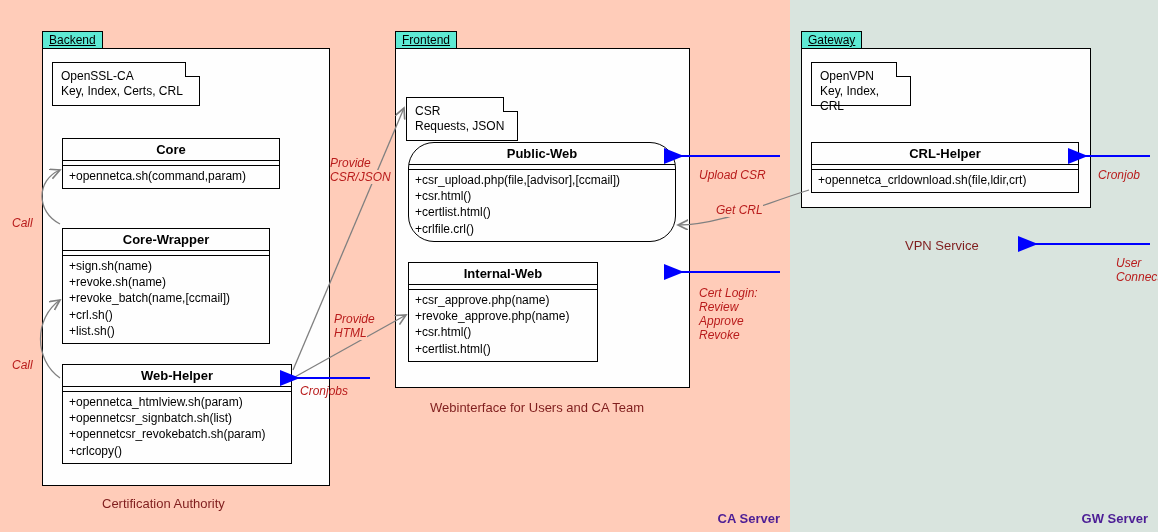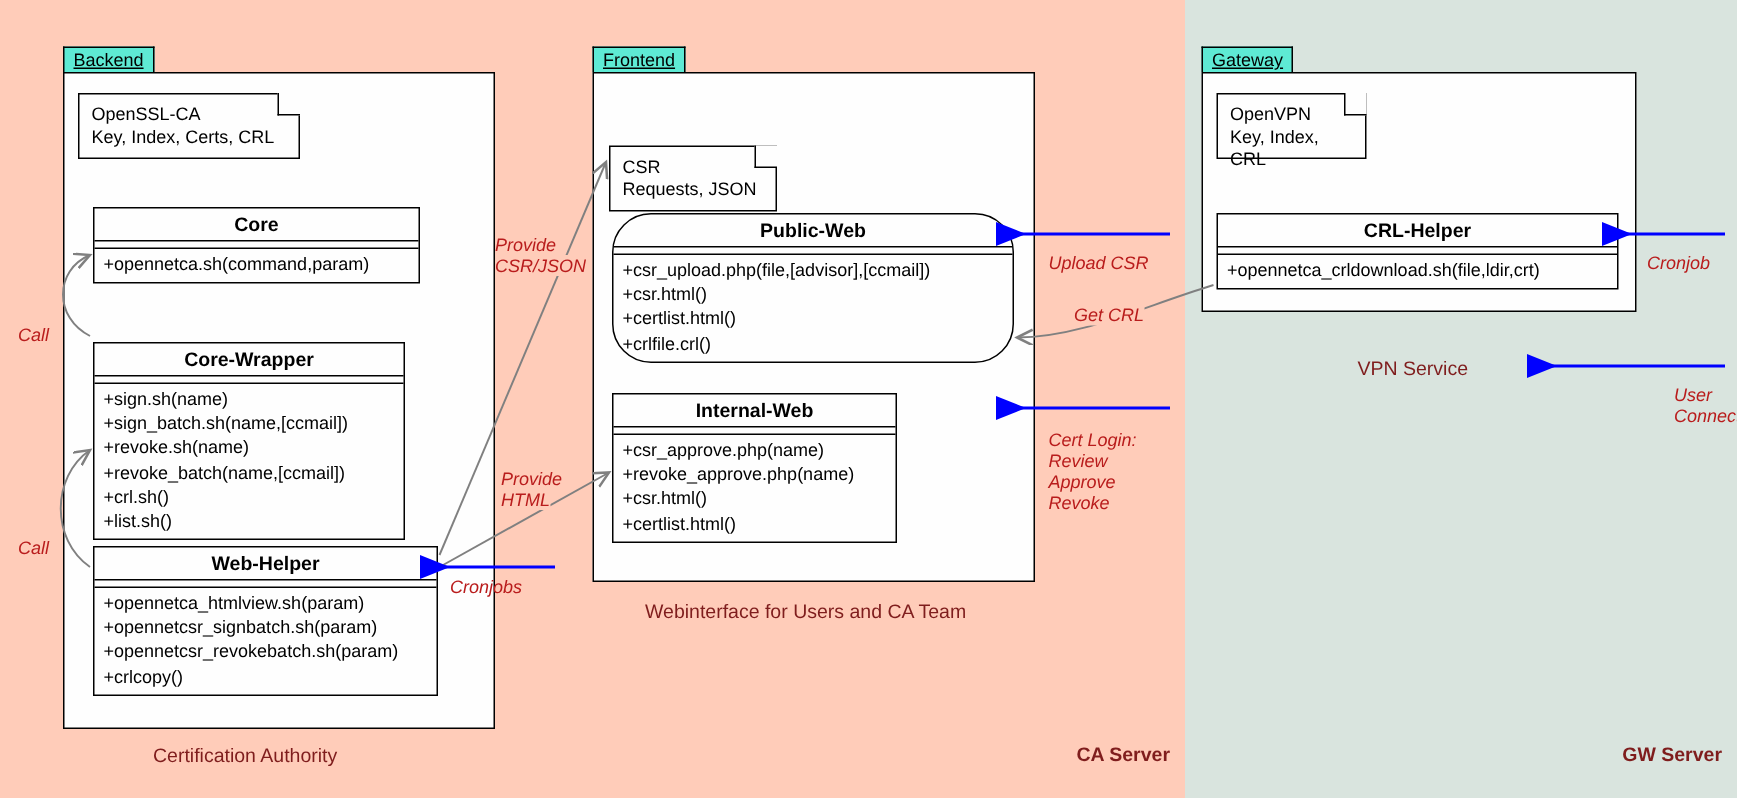--- a/index.html
+++ b/index.html
@@ -15,24 +15,24 @@
     height: 532px;
   }
   .region {
     position: absolute;
     box-sizing: border-box;
   }
   .region.ca { background: #ffccb9; left: 0; top: 0; width: 790px; height: 532px; }
   .region.gw { background: #d9e4de; left: 790px; top: 0; width: 368px; height: 532px; }
   .region-label {
     position: absolute;
-    bottom: 22px;
+    bottom: 6px;
     right: 10px;
     font-weight: bold;
-    color: #7f1d1d;
+    color: #4c1d95;
   }
   .package {
     position: absolute;
     border: 1px solid #000;
     background: #fefefe;
     box-sizing: border-box;
   }
   .package-tab {
     position: absolute;
     top: -18px;
@@ -160,34 +160,33 @@
     <div class="class-body">
       <div>+opennetca.sh(command,param)</div>
     </div>
   </div>
 
   <div class="class" style="left:62px; top:228px; width:208px;">
     <div class="class-title">Core-Wrapper</div>
     <div class="class-sep"></div>
     <div class="class-body">
       <div>+sign.sh(name)</div>
-      <div>+sign_batch.sh(name,[ccmail])</div>
       <div>+revoke.sh(name)</div>
       <div>+revoke_batch(name,[ccmail])</div>
       <div>+crl.sh()</div>
       <div>+list.sh()</div>
     </div>
   </div>
 
   <div class="class" style="left:62px; top:364px; width:230px;">
     <div class="class-title">Web-Helper</div>
     <div class="class-sep"></div>
     <div class="class-body">
       <div>+opennetca_htmlview.sh(param)</div>
-      <div>+opennetcsr_signbatch.sh(param)</div>
+      <div>+opennetcsr_signbatch.sh(list)</div>
       <div>+opennetcsr_revokebatch.sh(param)</div>
       <div>+crlcopy()</div>
     </div>
   </div>
 
   <div class="class" style="left:408px; top:142px; width:268px;border-radius:26px;">
     <div class="class-title">Public-Web</div>
     <div class="class-sep"></div>
     <div class="class-body">
       <div>+csr_upload.php(file,[advisor],[ccmail])</div>

